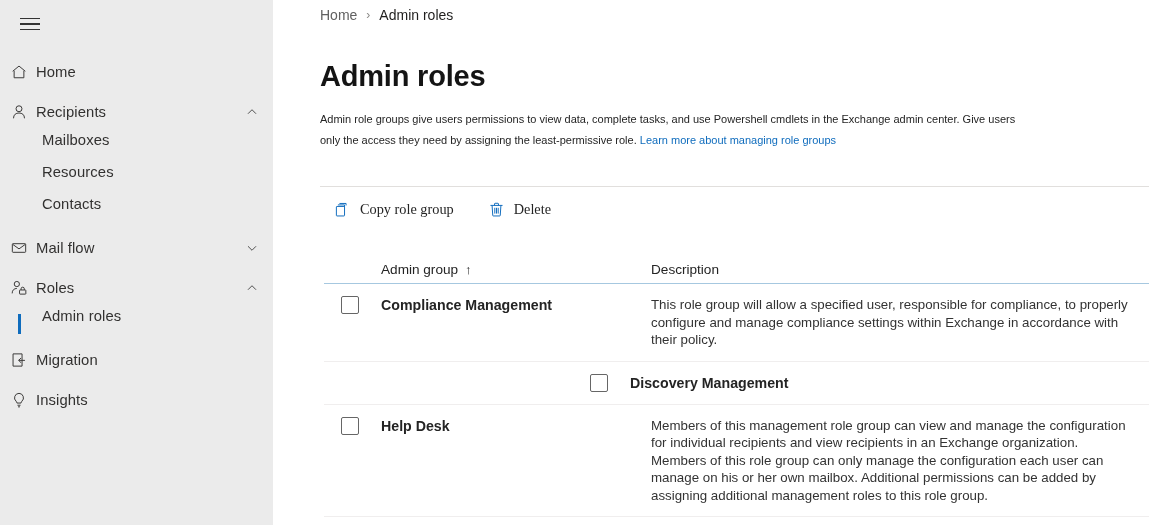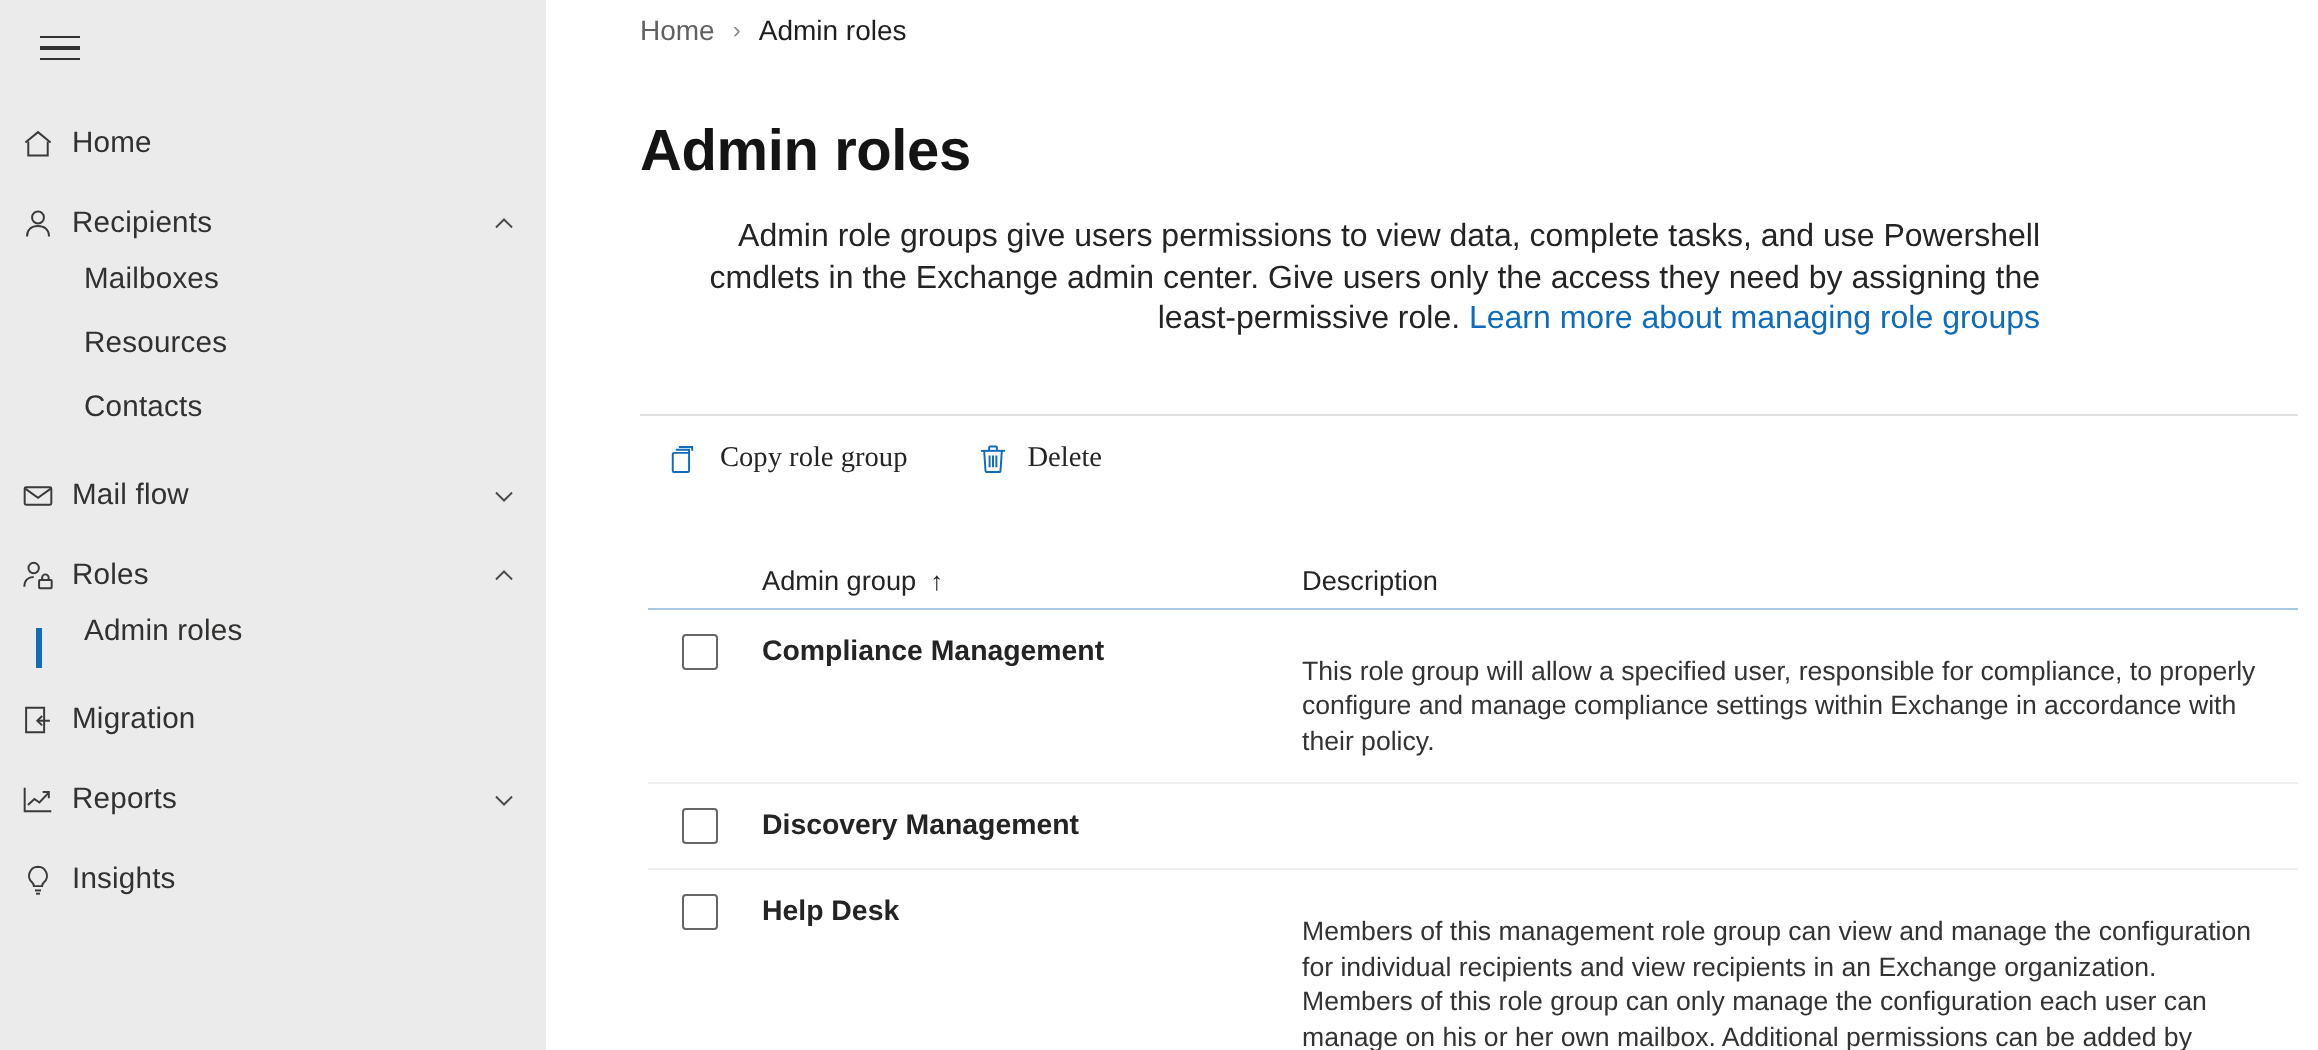--- a/index.html
+++ b/index.html
@@ -135,25 +135,24 @@
   .page-title {
     font-size: 29px;
     font-weight: bold;
     color: #141414;
     margin-top: 37px;
     letter-spacing: -0.2px;
   }
 
   .page-desc {
     margin-top: 16px;
-    font-size: 16px;
+    font-size: 11px;
     line-height: 20.5px;
     color: #242424;
     max-width: 700px;
-    text-align: right;
   }
   .page-desc a {
     color: #0f6cbd;
     text-decoration: none;
     cursor: pointer;
   }
 
   .toolbar-divider {
     border-top: 1px solid #e1dfdd;
     margin-top: 36px;
@@ -191,37 +190,38 @@
   }
   .t-head {
     display: flex;
     align-items: flex-end;
     height: 28px;
     border-bottom: 1px solid #a6c8e0;
     padding-bottom: 6px;
   }
   .t-col-check { width: 57px; min-width: 57px; display: flex; align-items: center; }
   .t-col-name  { width: 270px; min-width: 270px; }
-  .t-col-desc  { flex: 1; margin-top: 10px; }
+  .t-col-desc  { flex: 1; }
 
   .t-head .th {
     font-size: 13.6px;
     color: #242424;
     display: flex;
     align-items: center;
     gap: 7px;
   }
   .sort-arrow { font-size: 13px; color: #242424; }
 
   .t-row {
     display: flex;
     align-items: flex-start;
     border-bottom: 1px solid #f0eeee;
     padding-top: 12px;
     padding-bottom: 12px;
+    justify-content: center;
   }
   .t-row .cell-name {
     font-size: 14.2px;
     font-weight: bold;
     color: #242424;
     padding-top: 1px;
   }
   .t-row .cell-desc {
     font-size: 13.3px;
     line-height: 17.5px;
@@ -333,35 +333,20 @@
           <svg width="18" height="18" viewBox="0 0 20 20" fill="none" stroke="#3b3a39" stroke-width="1.1">
             <path d="M3.4 3.2 H13.4 V16.8 H3.4 Z"></path>
             <path d="M16.6 10.4 H9.6"></path>
             <path d="M12.3 7.8 L9.6 10.4 L12.3 13"></path>
           </svg>
         </span>
         <span class="nav-label">Migration</span>
       </div>
 
 
-      <div class="nav-item">
-        <span class="nav-icon">
-          <svg width="18" height="18" viewBox="0 0 20 20" fill="none" stroke="#3b3a39" stroke-width="1.1">
-            <path d="M2.6 3.2 V16.2 H17.4"></path>
-            <path d="M4.4 12.8 L8 9.4 L10.8 11.4 L15.8 6"></path>
-            <path d="M12.6 5.6 H16 V9"></path>
-          </svg>
-        </span>
-        <span class="nav-label">Reports</span>
-        <span class="chev">
-          <svg width="14" height="14" viewBox="0 0 16 16" fill="none" stroke="#4a4a4a" stroke-width="1.1">
-            <path d="M3.4 6 L8 10.6 L12.6 6"></path>
-          </svg>
-        </span>
-      </div>
 
       <div class="nav-item">
         <span class="nav-icon">
           <svg width="18" height="18" viewBox="0 0 20 20" fill="none" stroke="#3b3a39" stroke-width="1.1">
             <path d="M10 2.6 a5 5 0 0 1 3.2 8.8 c-0.6 0.6 -0.9 1.2 -0.9 2 H7.7 c0 -0.8 -0.3 -1.4 -0.9 -2 A5 5 0 0 1 10 2.6 Z"></path>
             <path d="M8.3 15.8 H11.7"></path>
             <path d="M8.9 17.6 H11.1"></path>
           </svg>
         </span>
         <span class="nav-label">Insights</span>

